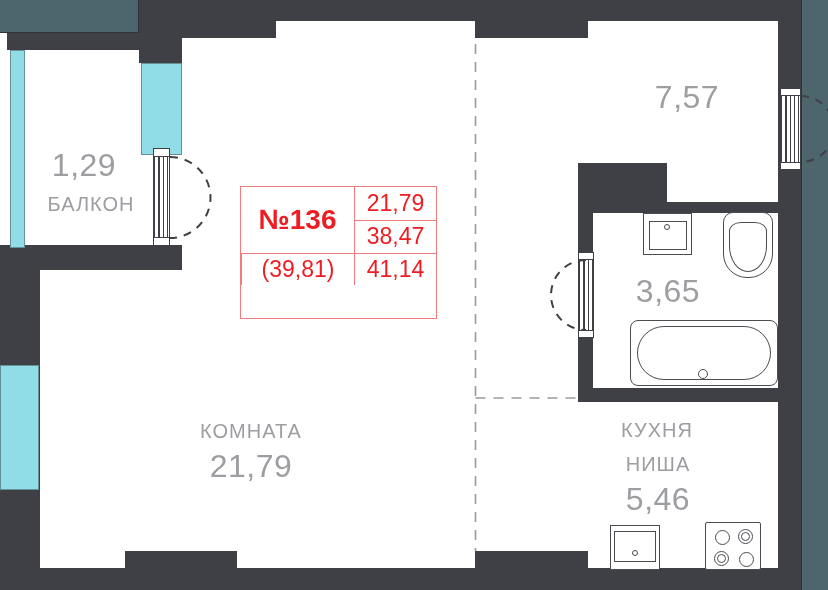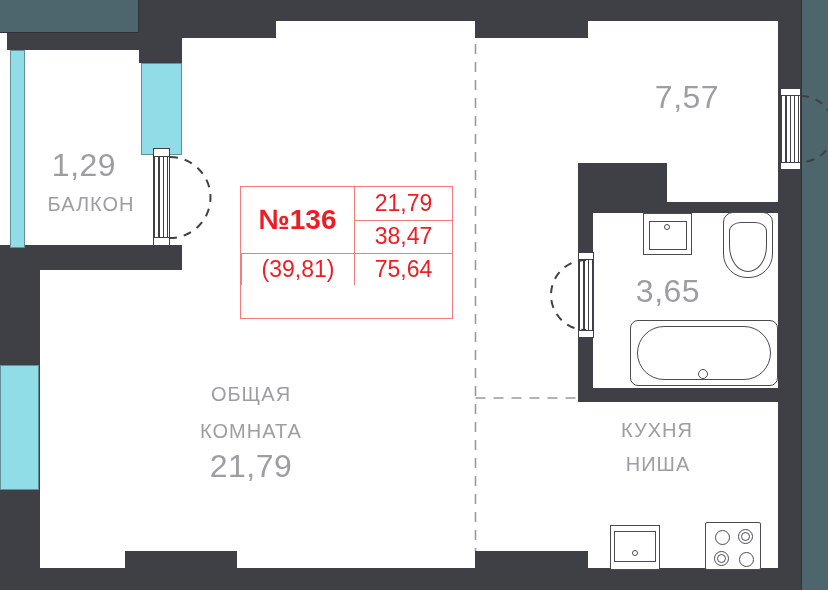--- a/index.html
+++ b/index.html
@@ -20,21 +20,21 @@
   .door-leaf{position:absolute;border:1.5px solid var(--wall);
              background:#fff repeating-linear-gradient(to right,var(--wall) 0 1.3px,transparent 1.3px 4.3px)}
   .fx{position:absolute;background:#fff;border:1.5px solid var(--fixture)}
   .fx-in{position:absolute;border:1.3px solid var(--fixture);background:#fff}
   .dot{position:absolute;border:1.3px solid var(--fixture);border-radius:50%;background:#fff}
   .burner{position:absolute;width:15px;height:15px;border:1.5px solid var(--fixture);border-radius:50%}
   .burner.double::after{content:"";position:absolute;inset:2px;border:1.3px solid var(--fixture);border-radius:50%}
   svg.overlay{position:absolute;inset:0;pointer-events:none}
   .zone{fill:none;stroke:var(--zone);stroke-width:1.6;stroke-dasharray:10 8}
   .swing{fill:none;stroke:var(--wall);stroke-width:2;stroke-dasharray:8 7}
-  .info-card{position:absolute;left:240px;top:186px;width:213px;height:133px;background:#fff;
+  .info-card{position:absolute;left:240px;top:186px;width:197px;height:133px;background:#fff;
              border:1.5px solid var(--red-border);display:grid;grid-template-columns:113px 1fr;
              grid-template-rows:repeat(4,1fr);color:var(--red-text)}
   .ic{display:flex;align-items:center;justify-content:center;white-space:nowrap}
   .ic.v{border-left:1.5px solid var(--red-border);font-size:23px}
   .ic.bt{border-top:1.5px solid var(--red-border)}
   .ic-num{grid-row:1/3;font-size:28px;font-weight:bold}
   .ic-type{grid-row:3/5;font-size:30px;font-weight:bold}
 </style>
 </head>
 <body>
@@ -103,31 +103,31 @@
     <path class="zone" d="M475.5 44 V551"></path>
     <path class="zone" d="M475.5 398 H578"></path>
     <path class="swing" d="M170 157 A40.5 40.5 0 0 1 170 238"></path>
     <path class="swing" d="M586 260 A35 35 0 0 0 586 330"></path>
     <path class="swing" d="M801 96 A33 33 0 0 1 801 162"></path>
   </svg>
 
   <div class="area-label" style="left:84px;top:165px">1,29</div>
   <div class="room-label" style="left:91px;top:204px">БАЛКОН</div>
 
-  <div class="room-label" style="left:251px;top:394px">ОБЩАЯ</div>
   <div class="room-label" style="left:251px;top:431px">КОМНАТА</div>
   <div class="area-label" style="left:251px;top:466px">21,79</div>
 
   <div class="area-label" style="left:687px;top:97px">7,57</div>
   <div class="area-label" style="left:668px;top:291px">3,65</div>
 
   <div class="room-label" style="left:657px;top:430px">КУХНЯ</div>
   <div class="room-label" style="left:658px;top:464px">НИША</div>
+  <div class="area-label" style="left:658px;top:499px">5,46</div>
 
   <div class="info-card">
     <div class="ic ic-num">№136</div>
     <div class="ic v">21,79</div>
     <div class="ic v bt">38,47</div>
     <div class="ic v bt">(39,81)</div>
-    <div class="ic v bt">75,64</div>
+    <div class="ic v bt">41,14</div>
   </div>
 
 </div>
 
 </body></html>

